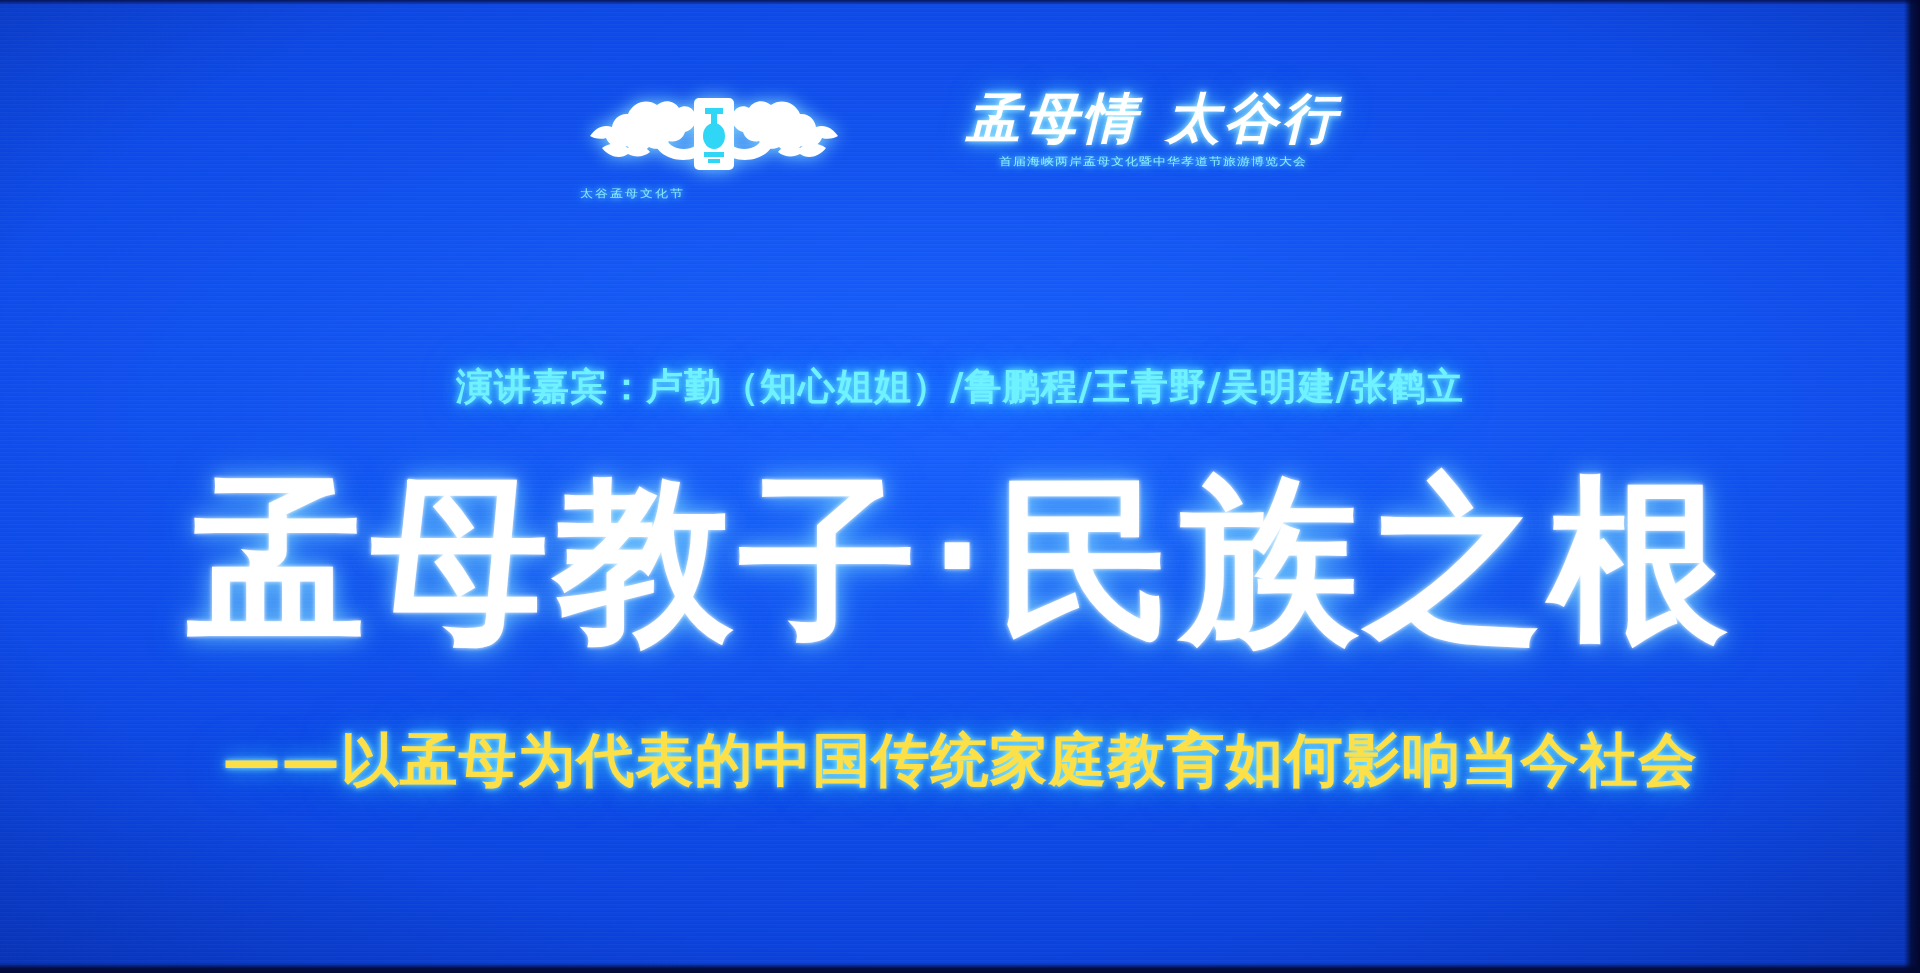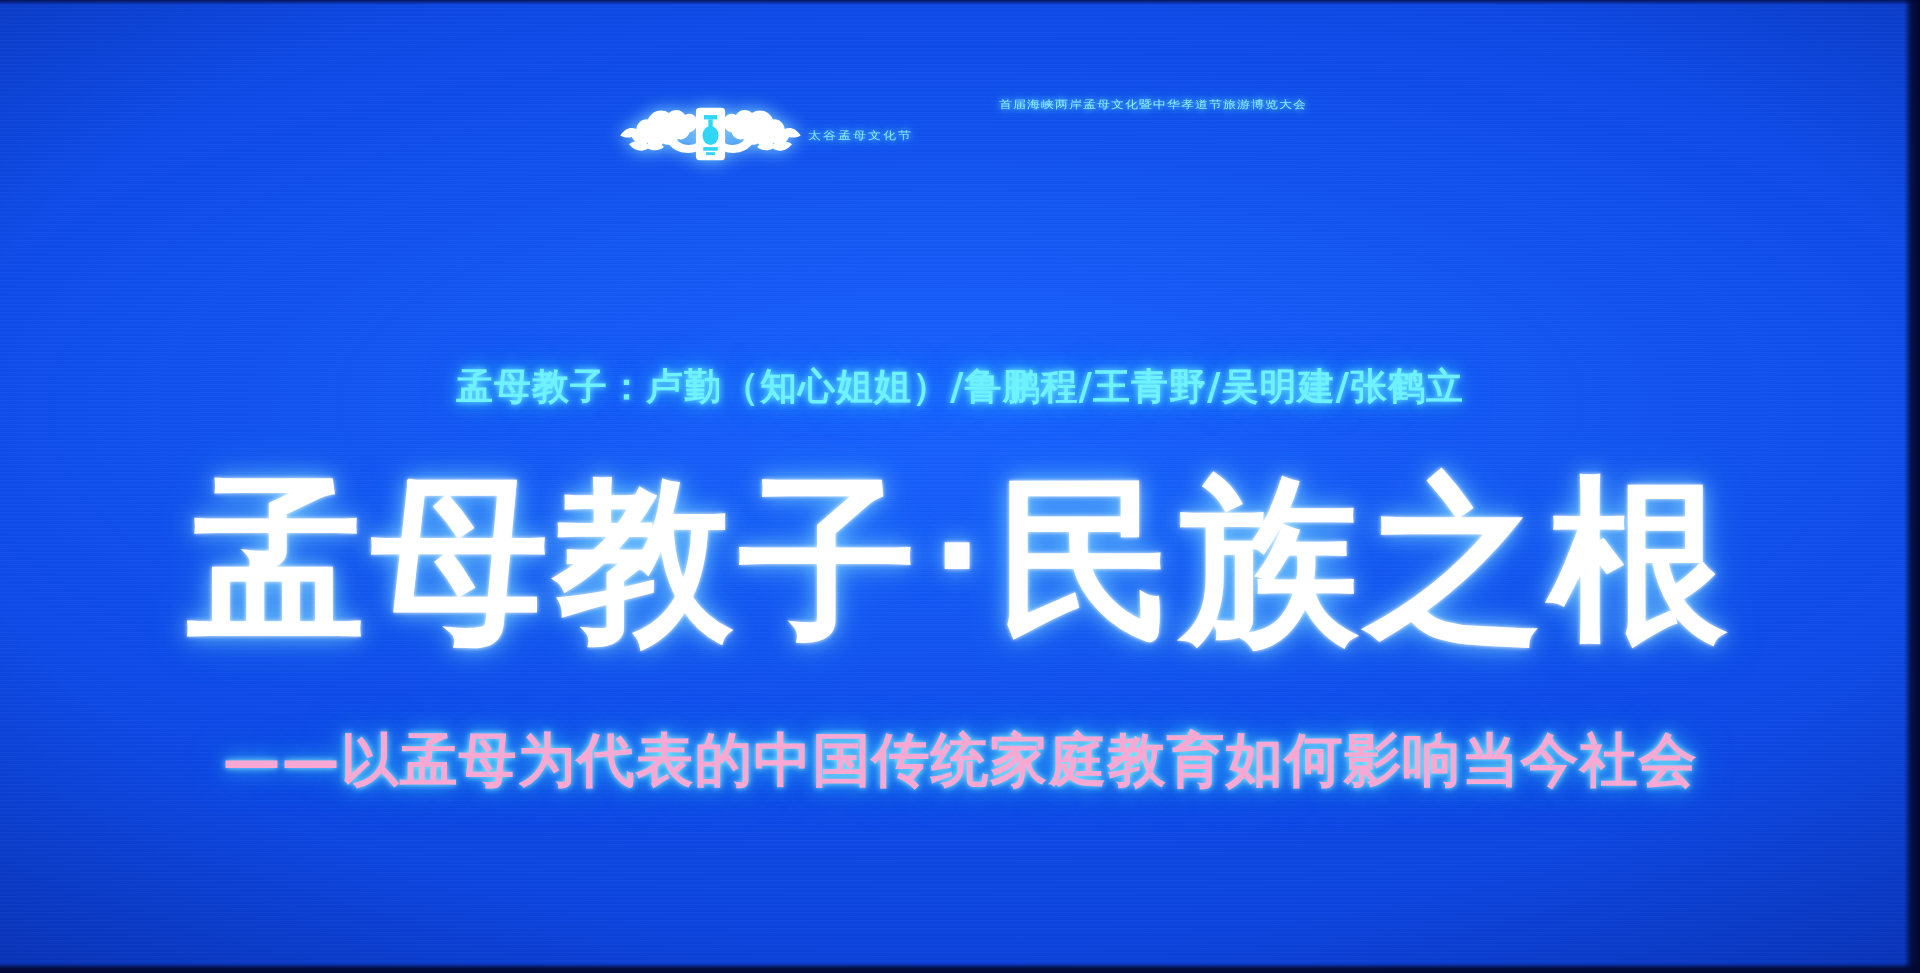--- a/index.html
+++ b/index.html
@@ -85,22 +85,22 @@
     left: 0;
     width: 100%;
     display: flex;
     justify-content: center;
     align-items: flex-start;
     gap: 86px;
   }
 
   .logo-left {
     display: flex;
-    flex-direction: row;
-    align-items: center;
+    flex-direction: column;
+    align-items: flex-start;
     width: 300px;
   }
 
   
   .emblem {
     width: 268px;
     height: 96px;
     display: block;
     filter: drop-shadow(0 0 9px rgba(150,240,255,.85));
   }
@@ -193,21 +193,21 @@
   
   .subtitle {
     position: absolute;
     top: 722px;
     left: 0;
     width: 100%;
     text-align: center;
     font-size: 58px;
     font-weight: 700;
     letter-spacing: 1px;
-    color: #f9a8d4;
+    color: #fde047;
     white-space: nowrap;
     text-shadow:
       0 0 6px rgba(150,250,255,.95),
       0 0 20px rgba(70,220,255,.85),
       0 0 40px rgba(30,180,255,.5);
   }
 </style>
 </head>
 <body>
 
@@ -243,26 +243,29 @@
             <path d="M131 28h6v12h-6z"></path>
             <ellipse cx="134" cy="50" rx="11" ry="13"></ellipse>
             <path d="M124 66h20v5h-20z"></path>
             <path d="M128 73h12v4h-12z"></path>
           </g>
         </svg>
         <div class="logo-left-caption">太谷孟母文化节</div>
       </div>
 
       <div class="logo-right">
+        <div class="calligraphy">
+          <span>孟母情</span><span class="gap"></span><span>太谷行</span>
+        </div>
         <div class="logo-right-caption">首届海峡两岸孟母文化暨中华孝道节旅游博览大会</div>
       </div>
 
     </div>
 
-    <div class="speakers">孟母教子：卢勤（知心姐姐）/鲁鹏程/王青野/吴明建/张鹤立</div>
+    <div class="speakers">演讲嘉宾：卢勤（知心姐姐）/鲁鹏程/王青野/吴明建/张鹤立</div>
 
     <div class="headline">
       <span>孟母教子</span><span class="dot">·</span><span>民族之根</span>
     </div>
 
     <div class="subtitle">——以孟母为代表的中国传统家庭教育如何影响当今社会</div>
 
   </div>
 
   <div class="edge-top"></div>

